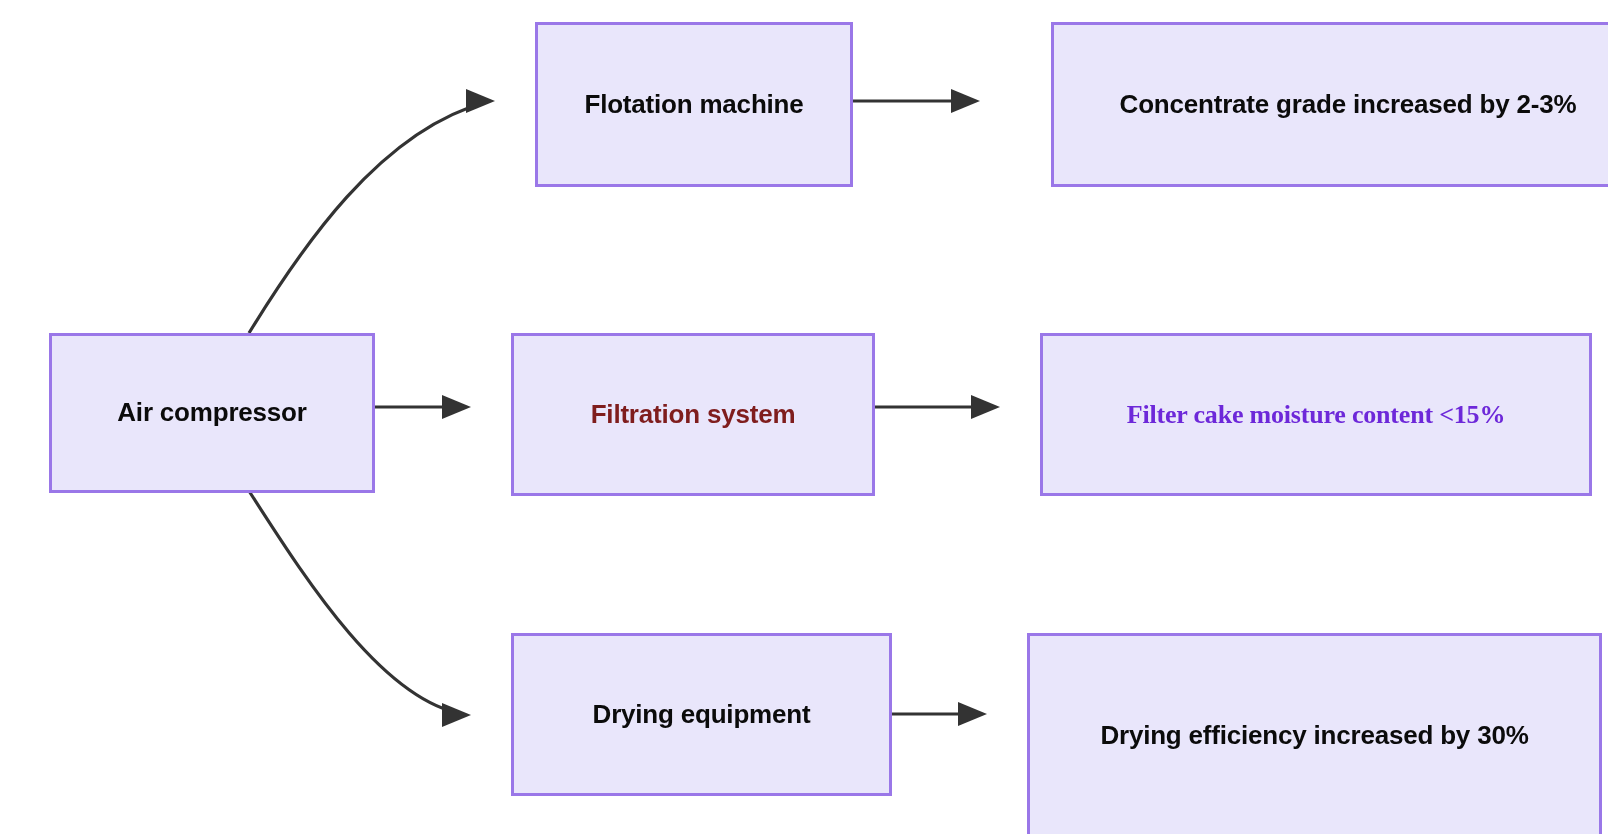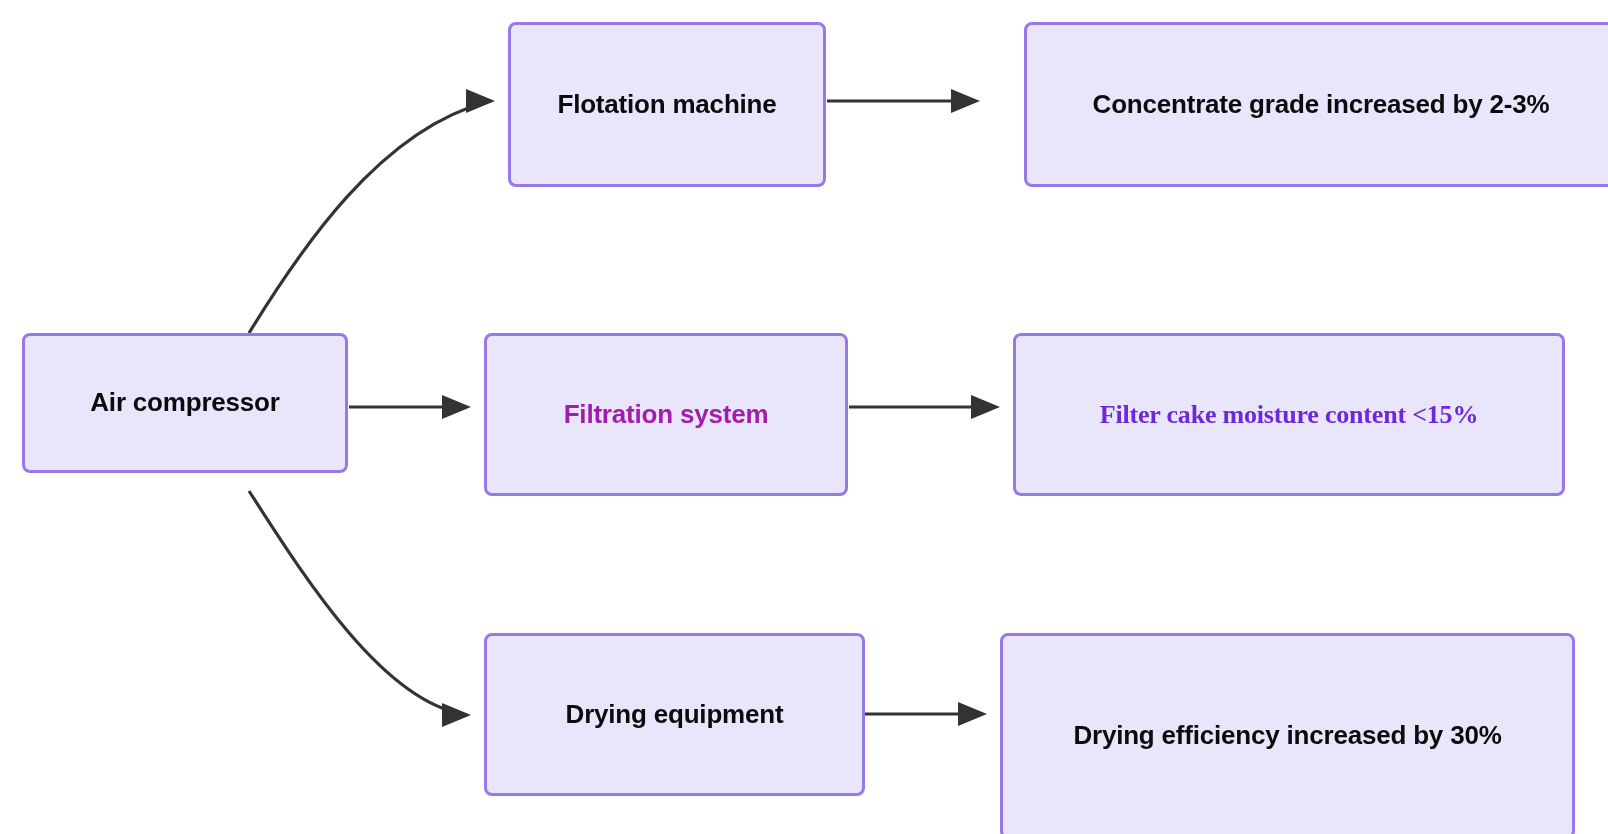--- a/index.html
+++ b/index.html
@@ -24,26 +24,27 @@
     top: 0;
     width: 1608px;
     height: 834px;
     pointer-events: none;
   }
   .node {
     position: absolute;
     box-sizing: border-box;
     background: #e9e6fb;
     border: 3px solid #9a77e8;
-    border-radius: 8px;
+    border-radius: 0px;
     display: flex;
     align-items: center;
     justify-content: center;
     padding: 0 14px;
     z-index: 2;
+    margin-left: 27px;
   }
   .node-label {
     font-family: "Liberation Sans", sans-serif;
     font-weight: bold;
     font-size: 26px;
     line-height: 1.15;
     color: #0b0b0b;
     text-align: center;
     white-space: nowrap;
     letter-spacing: -0.2px;
@@ -89,30 +90,30 @@
       <path class="edge-path" d="M 849 407 L 992 407" style="stroke: rgb(51, 51, 51);"></path>
       <polygon class="edge-head" points="1000,407 971,419 971,395" style="fill: rgb(51, 51, 51);"></polygon>
     </g>
 
     <g>
       <path class="edge-path" d="M 849 714 L 979 714" style="stroke: rgb(51, 51, 51);"></path>
       <polygon class="edge-head" points="987,714 958,726 958,702" style="fill: rgb(51, 51, 51);"></polygon>
     </g>
   </svg>
 
-  <div class="node" style="left: 22px; top: 333px; width: 326px; height: 140px; background: rgb(233, 230, 251); border-color: rgb(154, 119, 232);">
+  <div class="node" style="left: 22px; top: 333px; width: 326px; height: 160px; background: rgb(233, 230, 251); border-color: rgb(154, 119, 232);">
     <span class="node-label" style="color: rgb(11, 11, 11);">Air compressor</span>
   </div>
 
   <div class="node" style="left: 508px; top: 22px; width: 318px; height: 165px; background: rgb(233, 230, 251); border-color: rgb(154, 119, 232);">
     <span class="node-label" style="color: rgb(11, 11, 11);">Flotation machine</span>
   </div>
 
   <div class="node" style="left: 484px; top: 333px; width: 364px; height: 163px; background: rgb(233, 230, 251); border-color: rgb(154, 119, 232);">
-    <span class="node-label" style="color: #a21caf;">Filtration system</span>
+    <span class="node-label" style="color: #7f1d1d;">Filtration system</span>
   </div>
 
   <div class="node" style="left: 484px; top: 633px; width: 381px; height: 163px; background: rgb(233, 230, 251); border-color: rgb(154, 119, 232);">
     <span class="node-label" style="color: rgb(11, 11, 11);">Drying equipment</span>
   </div>
 
   <div class="node" style="left: 1024px; top: 22px; width: 594px; height: 165px; background: rgb(233, 230, 251); border-color: rgb(154, 119, 232);">
     <span class="node-label" style="color: rgb(11, 11, 11);">Concentrate grade increased by 2-3%</span>
   </div>
 

